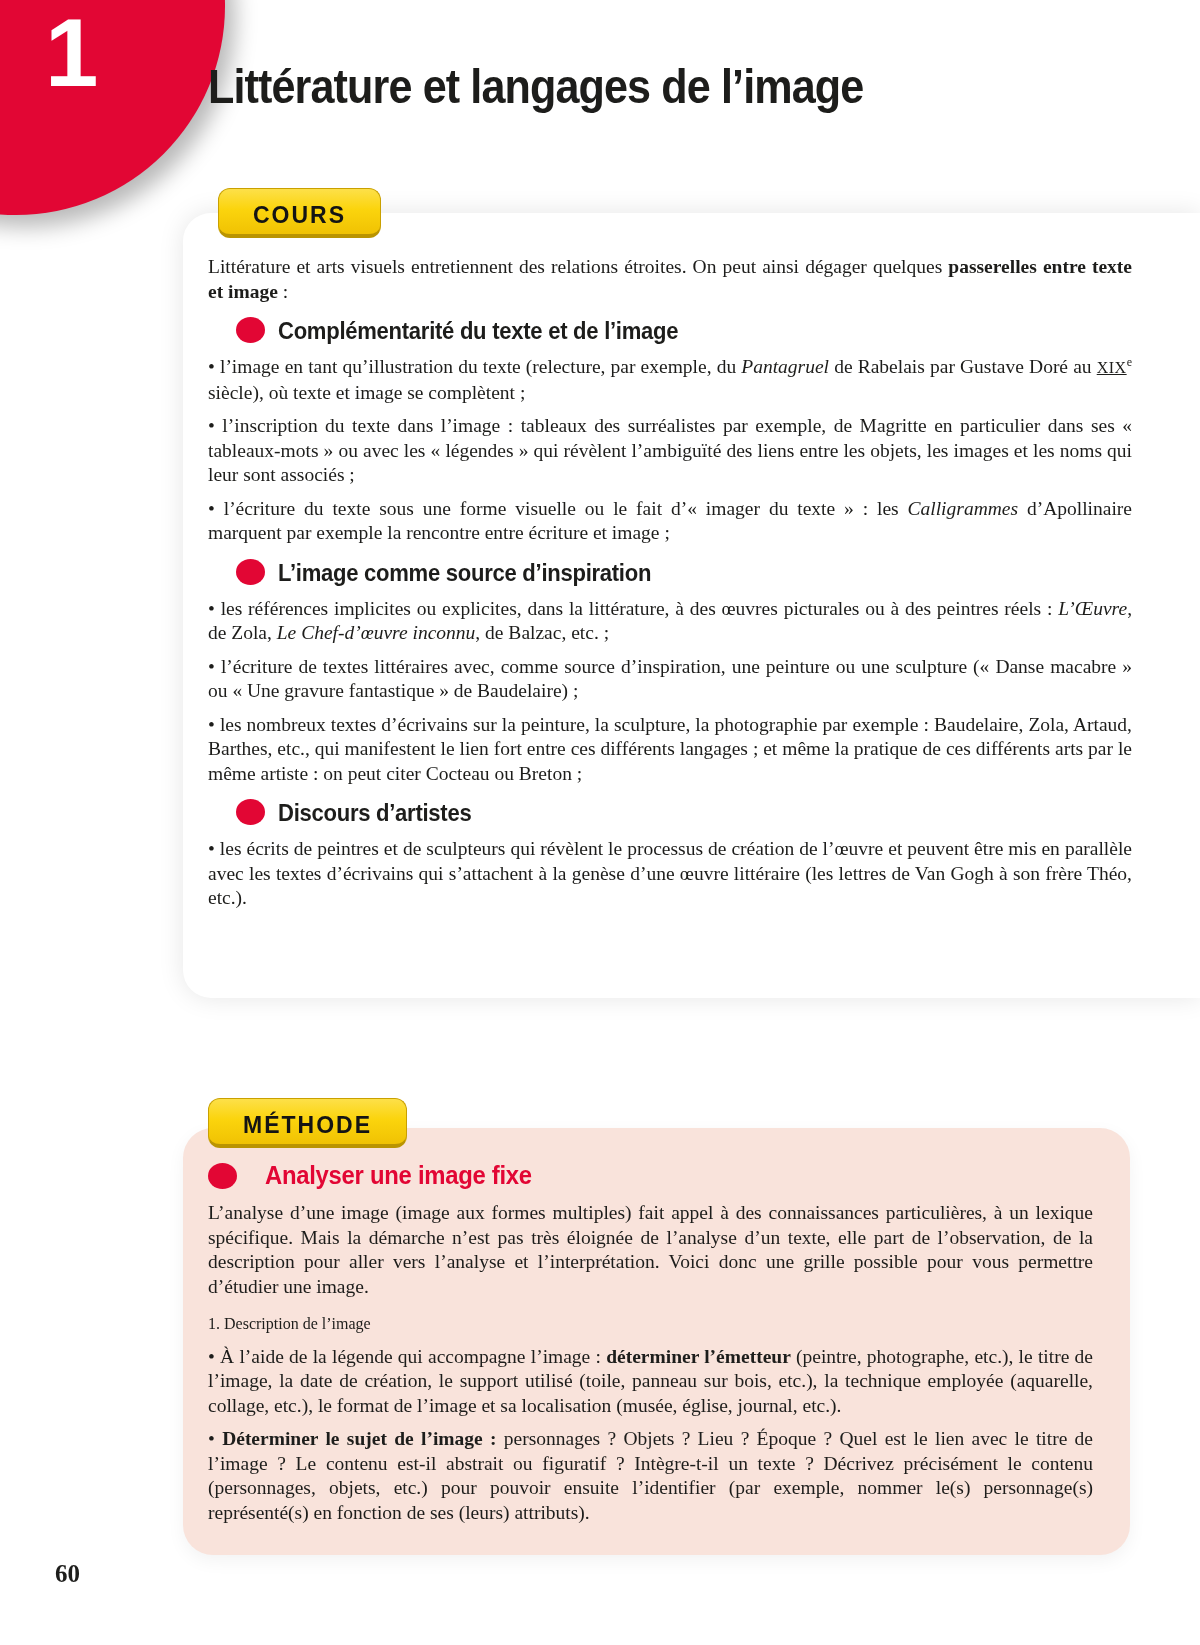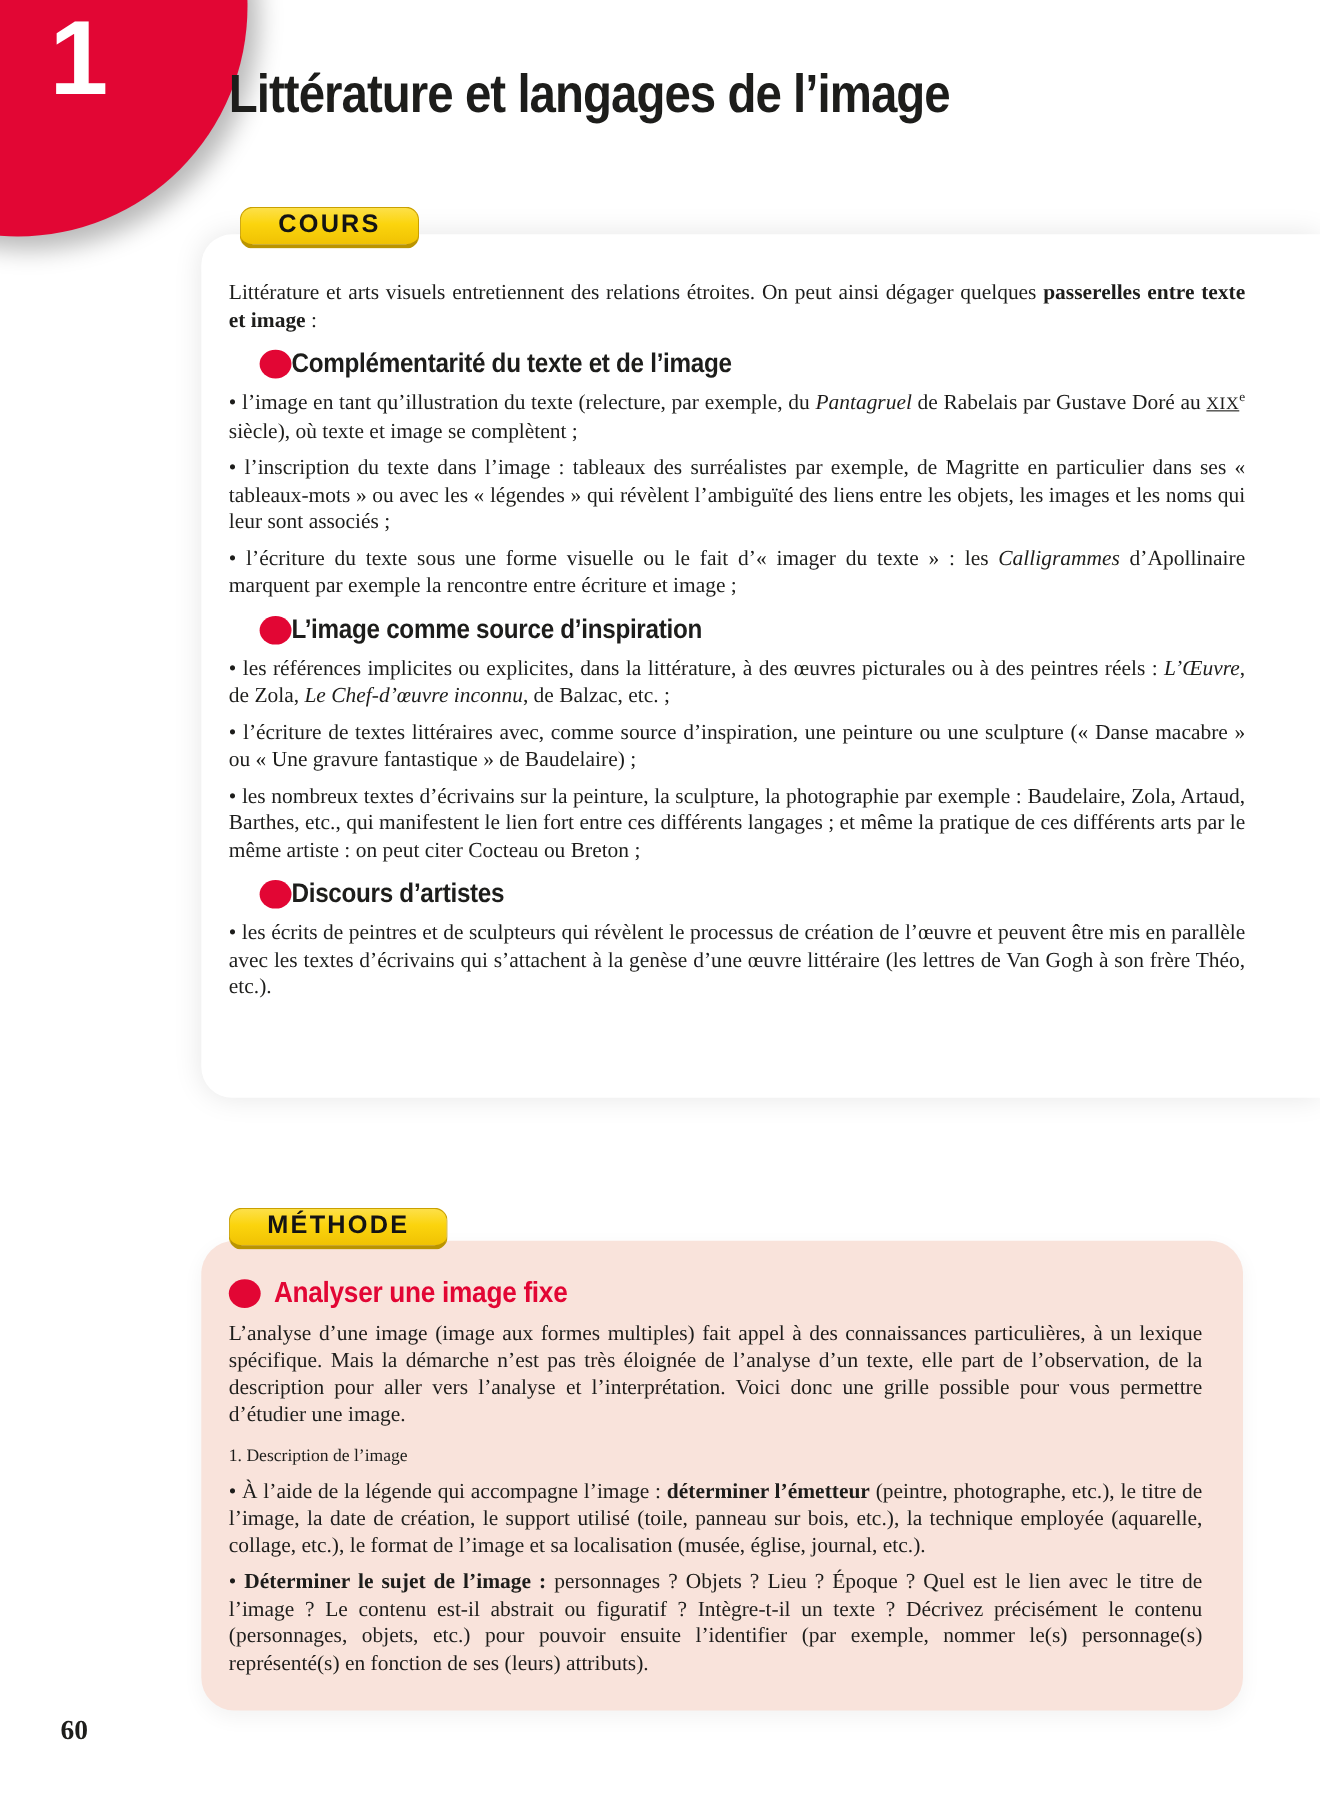--- a/index.html
+++ b/index.html
@@ -29,21 +29,21 @@
     transform:scaleX(.88);transform-origin:left top;color:#1d1d1b;
   }
 
   
   .badge{
     position:absolute;z-index:6;box-sizing:border-box;
     font-family:"Liberation Sans",sans-serif;font-weight:700;
     font-size:23px;letter-spacing:2px;color:#141414;
     background:linear-gradient(180deg,#fde049 0%,#fbd40d 45%,#f0c203 100%);
     border:1px solid #c9a000;border-bottom:4px solid #ba9400;
-    border-radius:12px;padding:1px 34px 5px;
+    border-radius:12px;padding:13px 34px 5px;
   }
   .cours-badge{left:218px;top:188px;}
   .methode-badge{left:208px;top:1098px;}
 
   
   .card{position:absolute;box-sizing:border-box;}
   .cours-card{
     left:183px;top:213px;width:1017px;height:785px;
     background:#ffffff;border-radius:28px 0 0 28px;
     box-shadow:0 0 26px rgba(0,0,0,.10);
@@ -51,28 +51,28 @@
   }
   .methode-card{
     left:183px;top:1128px;width:947px;height:427px;
     background:#f9e3db;border-radius:30px;
     box-shadow:0 6px 18px rgba(0,0,0,.05);
     padding:32px 37px 0 25px;overflow:hidden;
   }
 
   
   .body-text{margin:0 0 9px;font-size:19.5px;line-height:24.5px;text-align:justify;}
-  .section-heading{display:flex;align-items:center;margin:13px 0 10px 28px;}
+  .section-heading{display:flex;gap:13px;margin:13px 0 10px 28px;}
   .red-dot{width:29px;height:26px;border-radius:50%;background:#e20634;flex:0 0 auto;}
   .heading-text{
     font-family:"Liberation Sans",sans-serif;font-weight:700;
     font-size:24.5px;letter-spacing:-.3px;white-space:nowrap;
     transform:scaleX(.9);transform-origin:left center;color:#1d1d1b;
   }
-  .methode-heading{margin:0 0 10px 0;display:flex;align-items:center;gap:12px;}
+  .methode-heading{margin:0 0 10px 0;display:flex;align-items:center;gap:28px;}
   .methode-heading .heading-text{color:#e20634;font-size:26.5px;}
   .subhead{font-weight:400;font-size:16px;margin:13px 0 8px;}
 
   .run-i{font-style:italic;}
   .run-b{font-weight:700;}
   .run-sc{font-size:.82em;letter-spacing:.5px;text-decoration:underline;}
   .run-sup{vertical-align:super;font-size:.62em;line-height:0;}
 
   .page-number{
     position:absolute;left:55px;top:1560px;

